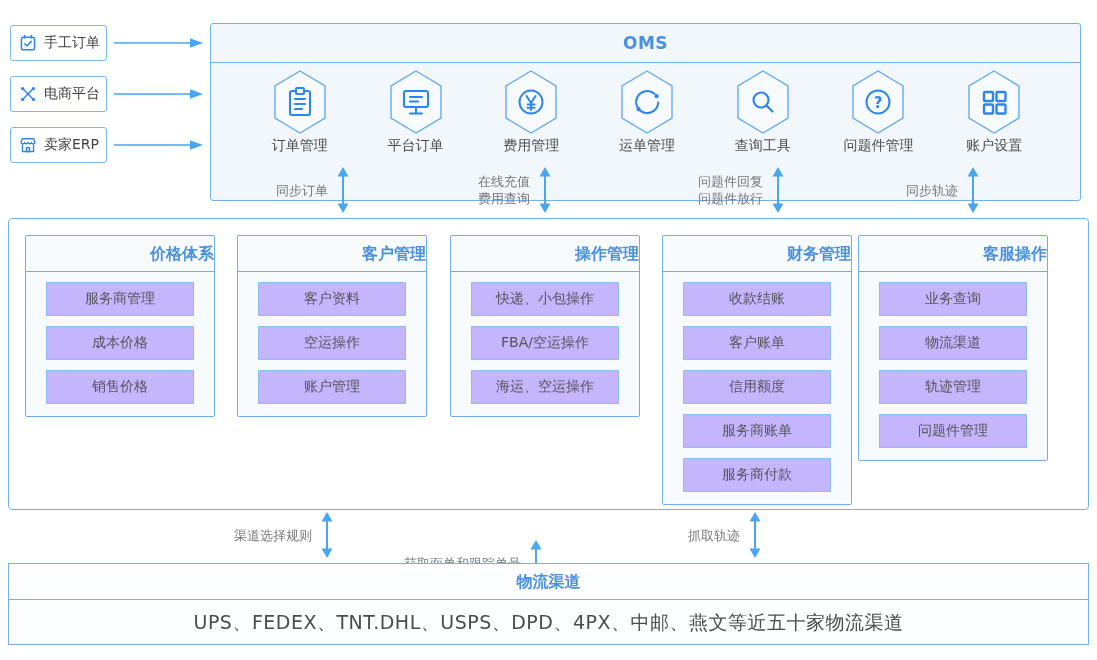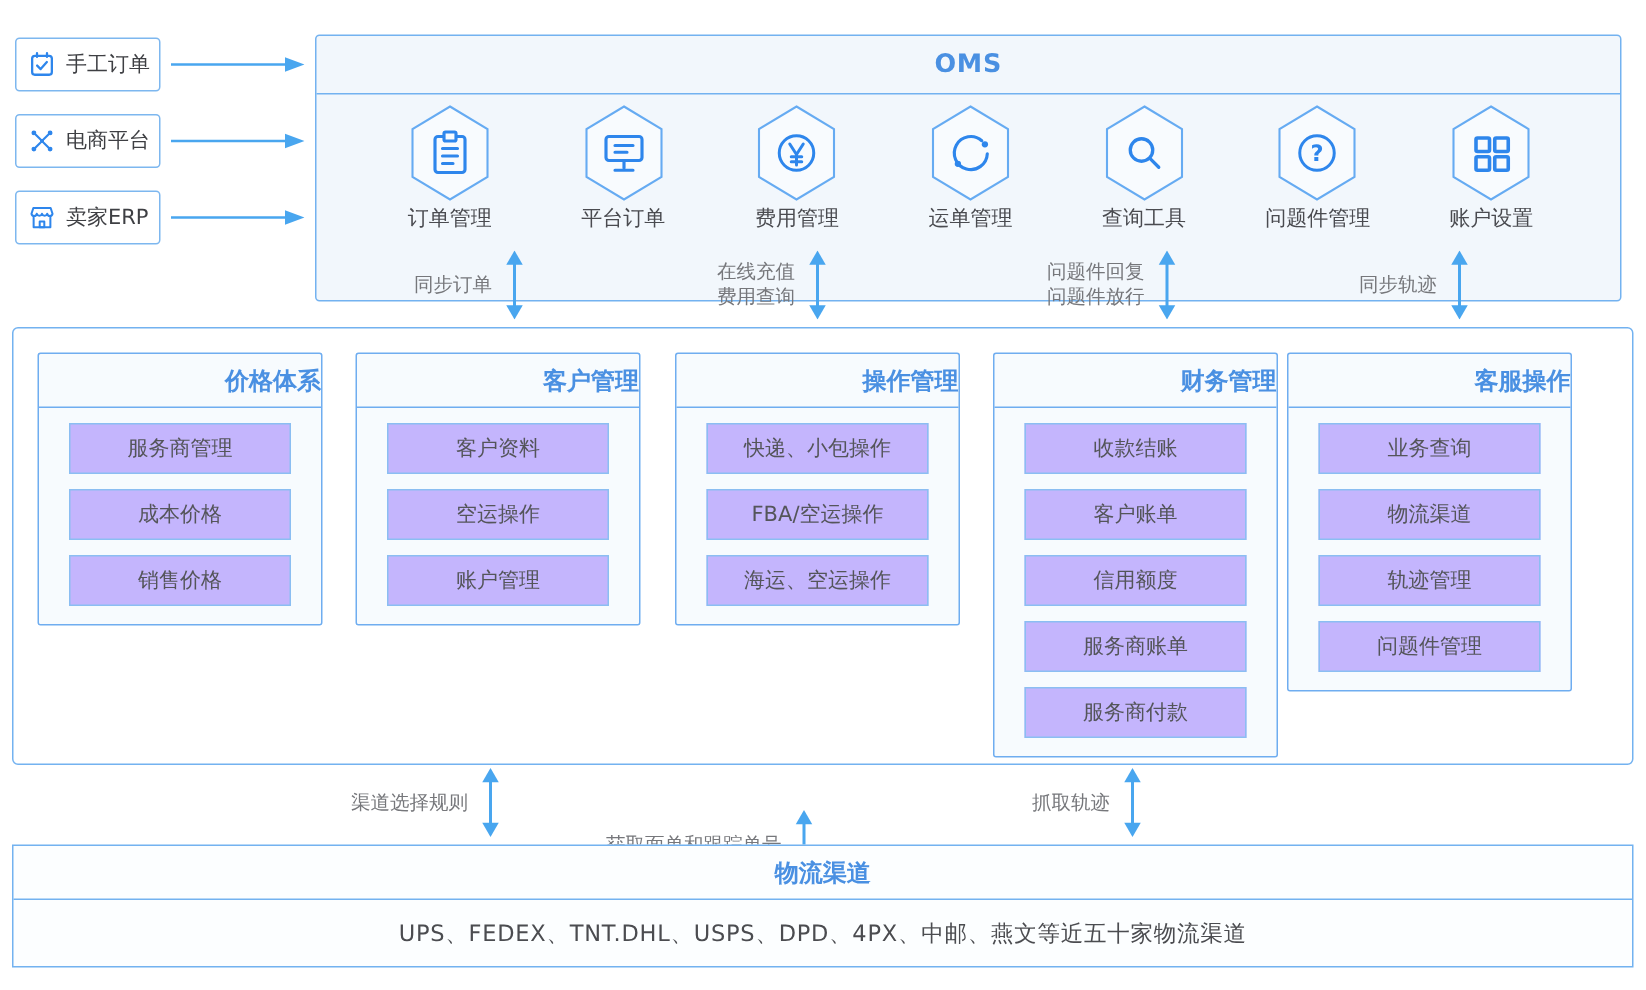--- a/index.html
+++ b/index.html
@@ -37,21 +37,21 @@
   .col-item { width:148px; height:34px; box-sizing:border-box; margin:10px auto 0; background:#c4b5fd;
               border:1px solid #8bbef2; display:flex; align-items:center; justify-content:center;
               font-size:14px; color:#54555a; white-space:nowrap; }
 
   
   .bottom { position:absolute; left:8px; top:563px; width:1081px; height:82px; box-sizing:border-box;
             border:1px solid #73b2f0; border-radius:0; background:#fcfeff; }
   .bottom-header { height:35px; line-height:35px; text-align:center; font-weight:bold; font-size:16px;
                    color:#4a90e2; border-bottom:1px solid #73b2f0; }
   .bottom-body { height:45px; display:flex; align-items:center; justify-content:center;
-                 font-size:15px; color:#4b4c50; letter-spacing:.5px; }
+                 font-size:19px; color:#4b4c50; letter-spacing:.5px; }
 </style>
 </head>
 <body>
 
 <div class="page">
 
   <div class="src" style="top:25px">
     <svg width="18" height="18" viewBox="0 0 20 20">
       <g fill="none" stroke="#2e86ec" stroke-width="1.7" stroke-linecap="round" stroke-linejoin="round">
         <rect x="2.7" y="3.6" width="14.6" height="14" rx="2"></rect>

